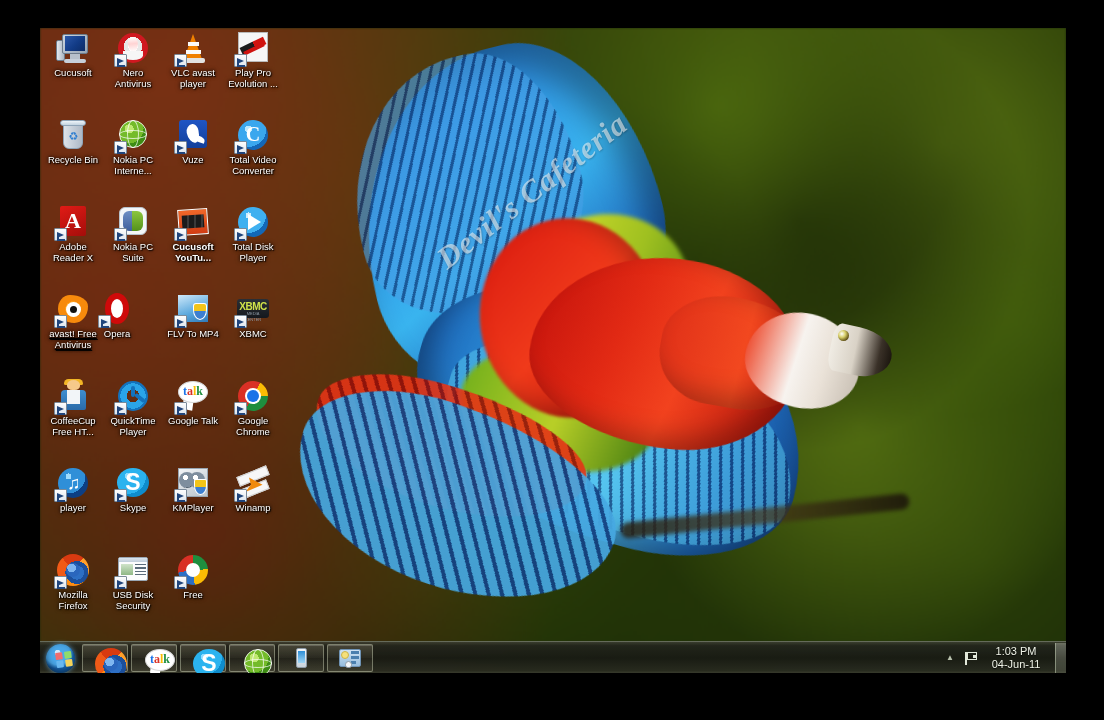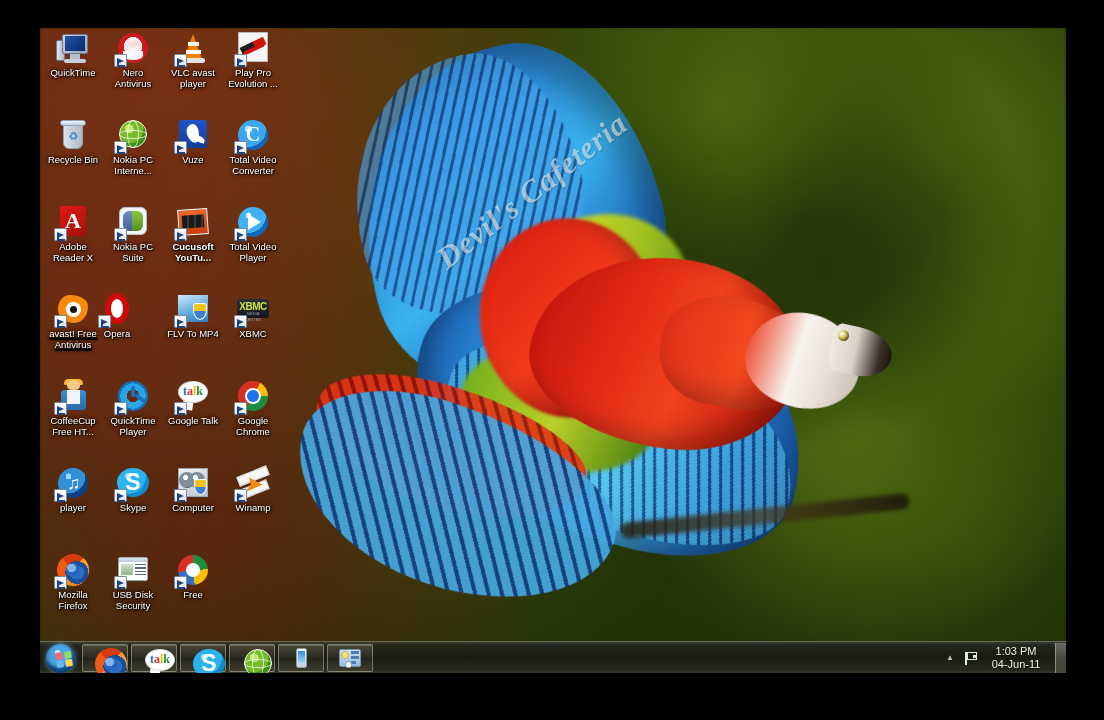--- a/index.html
+++ b/index.html
@@ -772,21 +772,21 @@
         <div class="desk-icon" style="left: 0px; top: 0px;">
           <div class="icon-art">
             <div class="ic ic-computer">
               <div class="tower"></div>
               <div class="mon"></div>
               <div class="scr"></div>
               <div class="stand"></div>
               <div class="base"></div>
             </div>
           </div>
-          <div class="icon-label">QuickTime</div>
+          <div class="icon-label">Cucusoft</div>
         </div>
         <div class="desk-icon" style="left: 60px; top: 0px;">
           <div class="icon-art">
             <div class="ic ic-nero">
               <div class="disc"></div>
               <div class="flame"></div>
               <div class="arc"></div>
             </div>
             <span class="shortcut-arrow"></span>
           </div>
@@ -889,21 +889,21 @@
           <div class="icon-label">Cucusoft YouTu...</div>
         </div>
         <div class="desk-icon" style="left: 180px; top: 174px;">
           <div class="icon-art">
             <div class="ic ic-tvp">
               <div class="c"></div>
               <div class="play"></div>
             </div>
             <span class="shortcut-arrow"></span>
           </div>
-          <div class="icon-label">Total Video Player</div>
+          <div class="icon-label">Total Disk Player</div>
         </div>
         <div class="desk-icon" style="left: 0px; top: 261px; text-decoration: underline;">
           <div class="icon-art">
             <div class="ic ic-avast">
               <div class="blob"></div>
               <div class="ring"></div>
               <div class="dot"></div>
             </div>
             <span class="shortcut-arrow"></span>
           </div>
@@ -1008,21 +1008,21 @@
         <div class="desk-icon" style="left: 120px; top: 435px;">
           <div class="icon-art">
             <div class="ic ic-kmp">
               <div class="sq"></div>
               <div class="d1"></div>
               <div class="d2"></div>
               <div class="shield"></div>
             </div>
             <span class="shortcut-arrow"></span>
           </div>
-          <div class="icon-label">Computer</div>
+          <div class="icon-label">KMPlayer</div>
         </div>
         <div class="desk-icon" style="left: 180px; top: 435px;">
           <div class="icon-art">
             <div class="ic ic-winamp">
               <div class="band"></div>
               <div class="band2"></div>
               <div class="bolt">➤</div>
             </div>
             <span class="shortcut-arrow"></span>
           </div>

